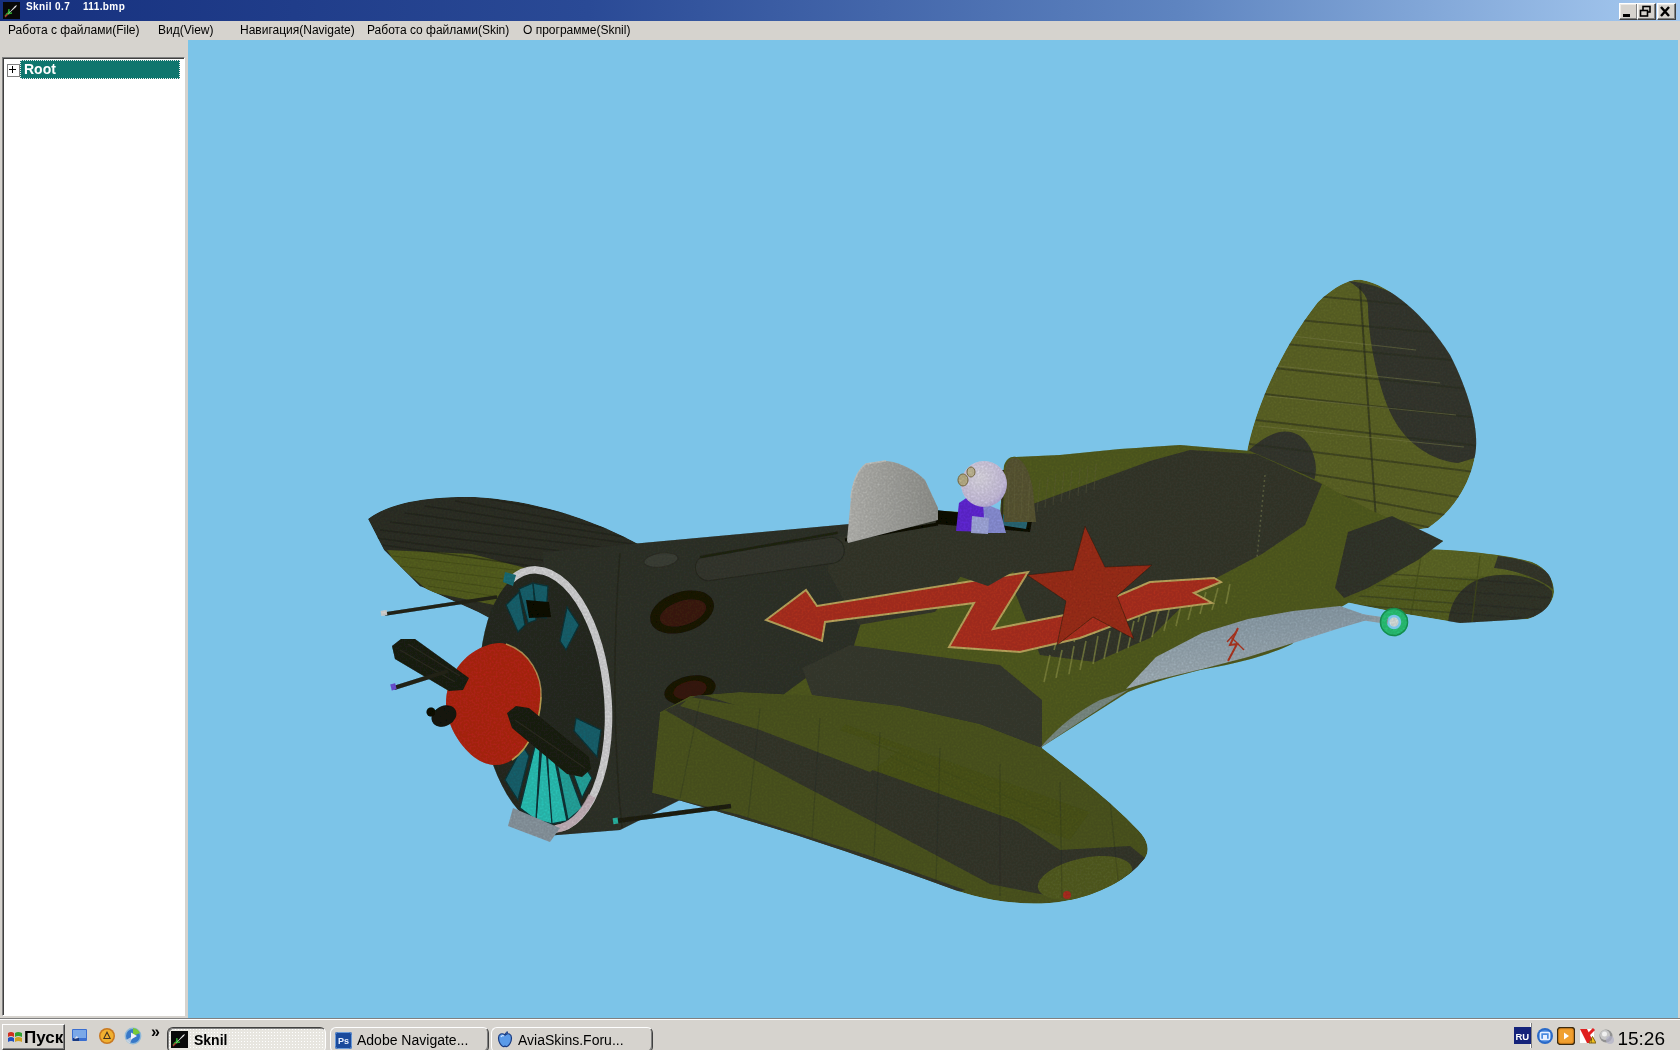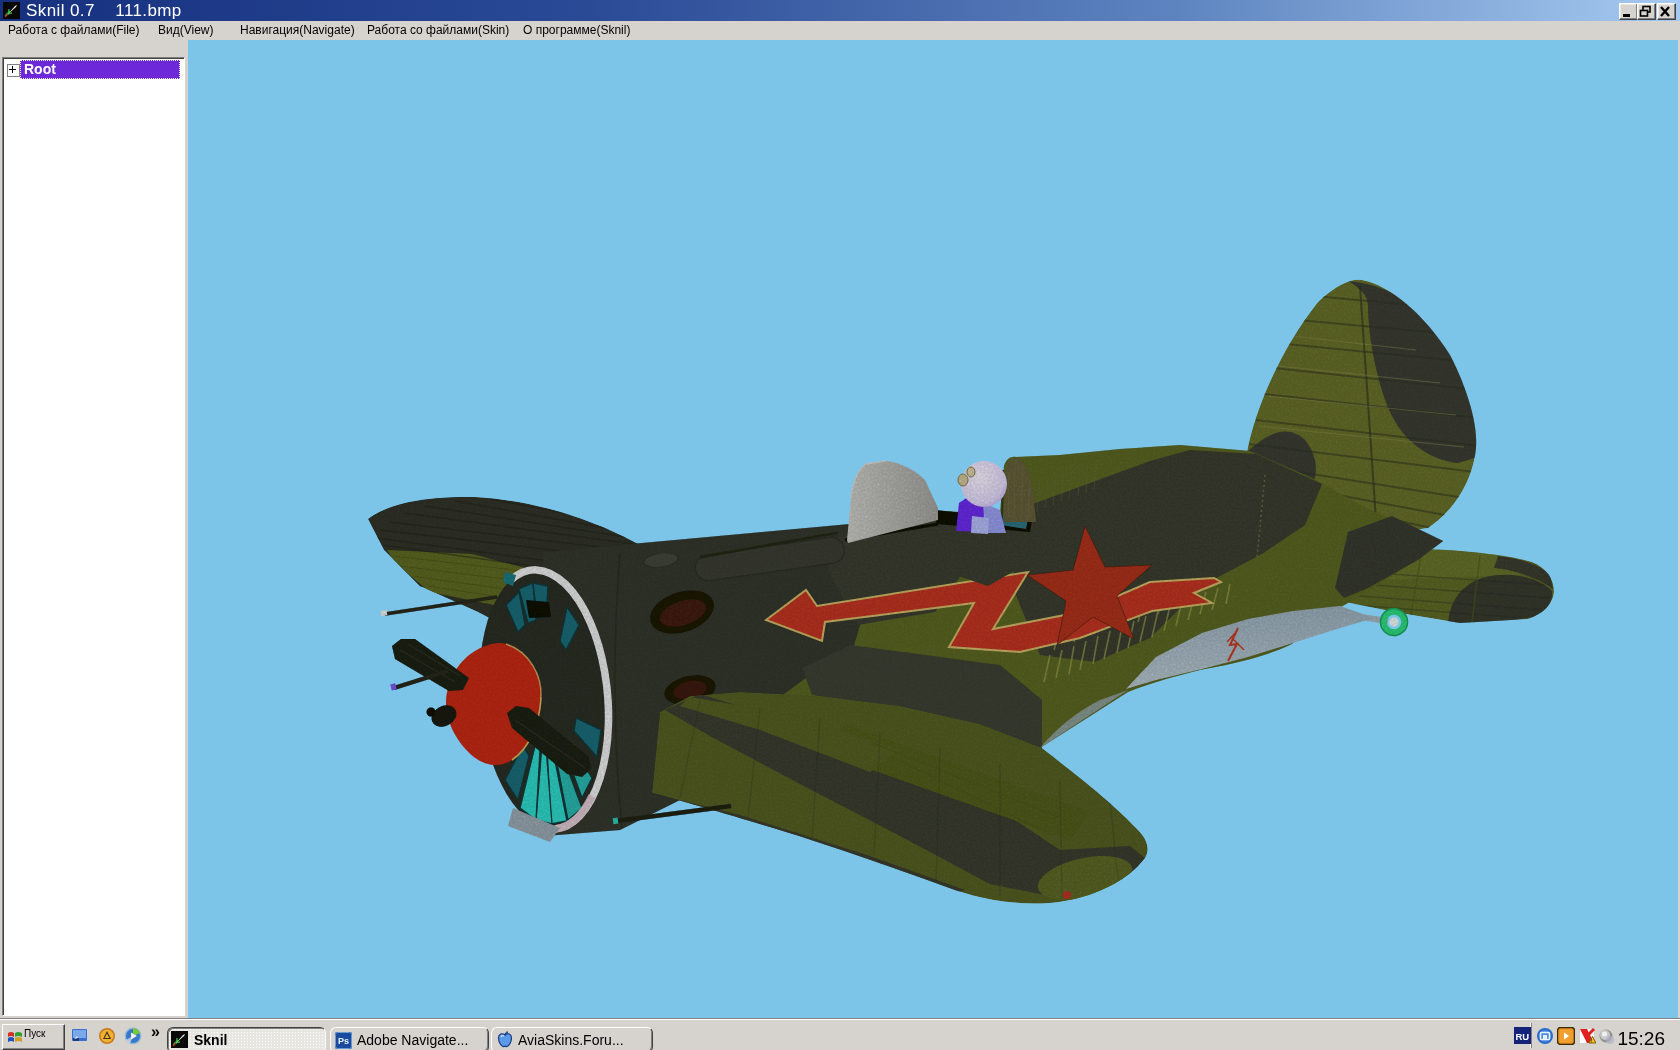--- a/index.html
+++ b/index.html
@@ -1,32 +1,32 @@
 <!DOCTYPE html>
 <html><head><meta charset="utf-8"><style>
 html,body{margin:0;padding:0;width:1680px;height:1050px;overflow:hidden;background:#d6d3ce;font-family:"Liberation Sans",sans-serif;}
 #titlebar{position:absolute;left:0;top:0;width:1680px;height:21px;background:linear-gradient(to right,#16307e 0%,#2a4a96 35%,#5e84c0 70%,#a6caf0 100%);}
 #ticon{position:absolute;left:3px;top:2px;width:17px;height:17px;}
-#ttext{position:absolute;left:26px;top:1px;font-size:17px;font-weight:normal;color:#fff;white-space:pre;letter-spacing:0.4px;}
+#ttext{position:absolute;left:26px;top:1px;font-size:10px;font-weight:bold;color:#fff;white-space:pre;letter-spacing:0.4px;}
 .wbtn{position:absolute;top:3px;width:17px;height:15px;background:#d6d3ce;border-top:1px solid #fff;border-left:1px solid #fff;border-right:1px solid #404040;border-bottom:1px solid #404040;box-shadow:inset -1px -1px 0 #808080,inset 1px 1px 0 #ece9e4;}
 #menubar{position:absolute;left:0;top:21px;width:1680px;height:36px;background:#d6d3ce;}
 .mi{position:absolute;top:2px;font-size:12px;color:#000;}
 #leftpanel{position:absolute;left:0;top:40px;width:188px;height:978px;background:#d6d3ce;}
 #treebox{position:absolute;left:2px;top:17px;width:181px;height:957px;background:#fff;border-top:1px solid #808080;border-left:1px solid #808080;border-right:1px solid #fff;border-bottom:1px solid #fff;box-shadow:inset 1px 1px 0 #404040;}
 #plusbox{position:absolute;left:7px;top:24px;width:11px;height:11px;background:#fff;border:1px solid #808080;}
 #plusbox .h{position:absolute;left:1px;top:4px;width:7px;height:1px;background:#000;}
 #plusbox .v{position:absolute;left:4px;top:1px;width:1px;height:7px;background:#000;}
-#rootsel{position:absolute;left:20px;top:20px;width:158px;height:17px;background:#6d28d9;border:1px dotted #f0f0f0;}
+#rootsel{position:absolute;left:20px;top:20px;width:158px;height:17px;background:#0f766e;border:1px dotted #f0f0f0;}
 #rootsel span{position:absolute;left:3px;top:0px;font-size:14px;font-weight:bold;color:#fff;}
 #main{position:absolute;left:188px;top:40px;width:1490px;height:978px;background:#7cc4e8;}
 #taskbar{position:absolute;left:0;top:1019px;width:1680px;height:31px;background:#d6d3ce;border-top:1px solid #fff;box-shadow:0 -1px 0 #808080;}
 .tbtn{position:absolute;top:7px;height:24px;background:#d6d3ce;border-top:1px solid #fff;border-left:1px solid #fff;border-right:1px solid #404040;border-bottom:1px solid #404040;box-shadow:inset -1px -1px 0 #808080;font-size:14px;color:#000;border-radius:6px;}
 .tbtn .lbl{position:absolute;left:26px;top:4px;white-space:nowrap;}
 #startbtn{position:absolute;left:2px;top:4px;width:61px;height:24px;background:#d6d3ce;border-top:1px solid #fff;border-left:1px solid #fff;border-right:1px solid #404040;border-bottom:1px solid #404040;box-shadow:inset -1px -1px 0 #808080;}
-#startbtn .lbl{position:absolute;left:21px;top:3px;font-size:10px;font-weight:normal;}
+#startbtn .lbl{position:absolute;left:21px;top:3px;font-size:17px;font-weight:bold;}
 #sknilbtn{background:#e8e6e0;border-top:1px solid #404040;border-left:1px solid #404040;border-right:1px solid #fff;border-bottom:1px solid #fff;box-shadow:inset 1px 1px 0 #808080;background-image:radial-gradient(#fff 28%,transparent 30%);background-size:3px 3px;}
 #tray{position:absolute;right:2px;top:3px;width:146px;height:25px;border-left:1px solid #808080;box-shadow:-1px 0 0 #fff;}
 #clock{position:absolute;right:13px;top:5px;font-size:19px;color:#000;}
 .qicon{position:absolute;top:7px;}
 </style></head>
 <body>
 <div id="titlebar">
 <svg id="ticon" viewBox="0 0 17 17">
       <rect x="0" y="0" width="17" height="17" fill="#080808"></rect>
       <path d="M2 14 L7 9 M3 12 L9 11 M5 13 L6 7" stroke="#2fae2f" stroke-width="1.4" fill="none"></path>

